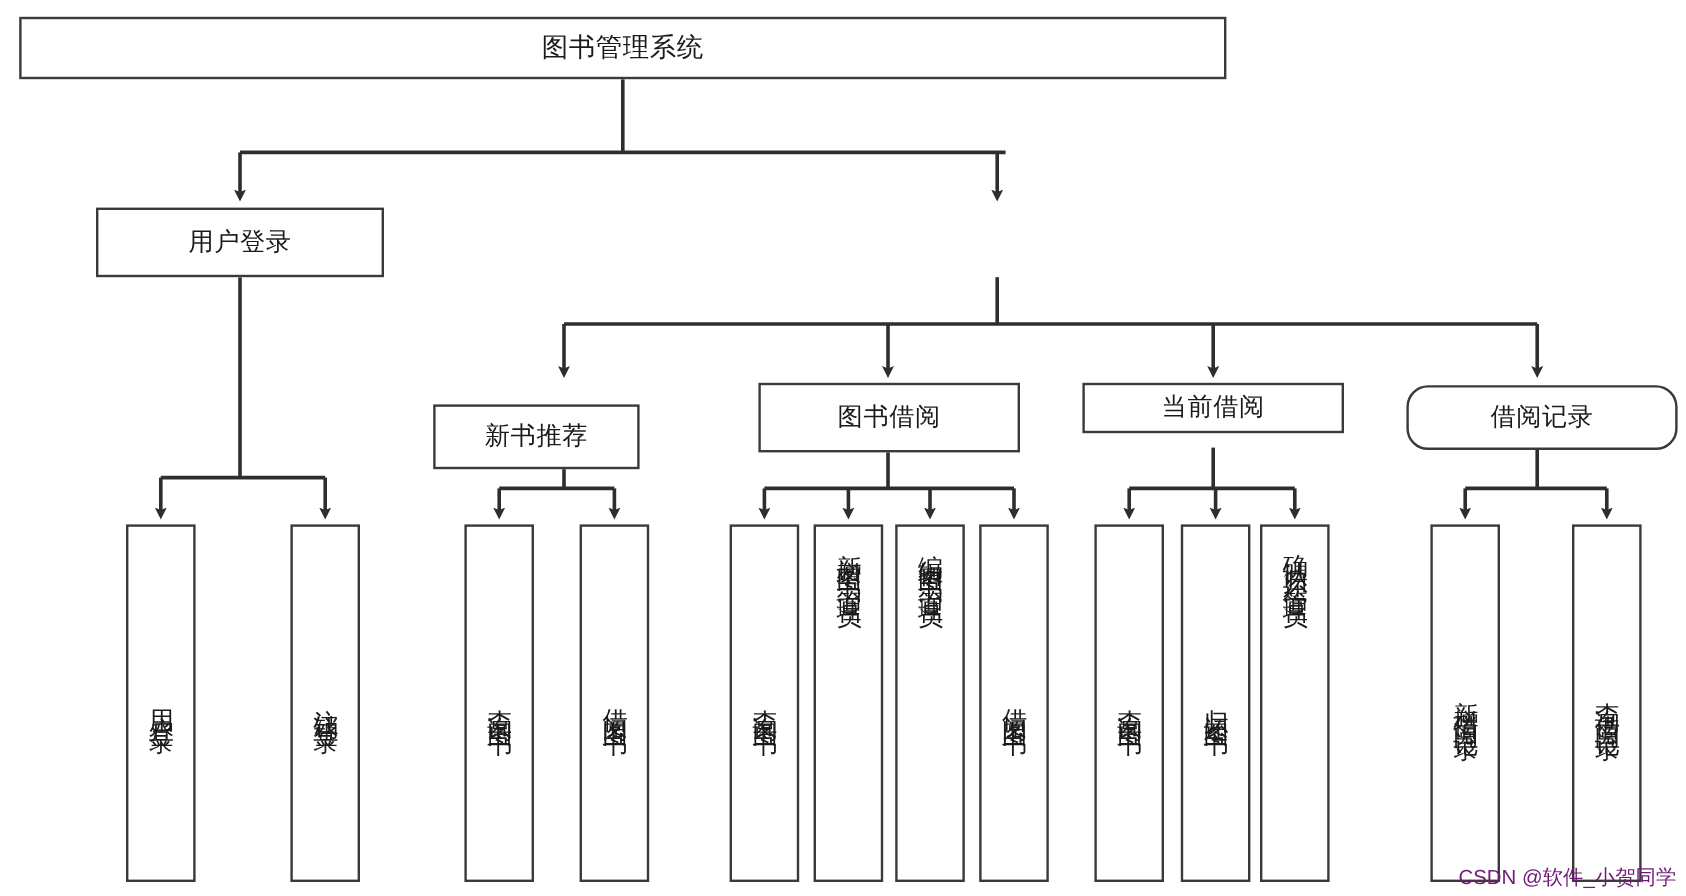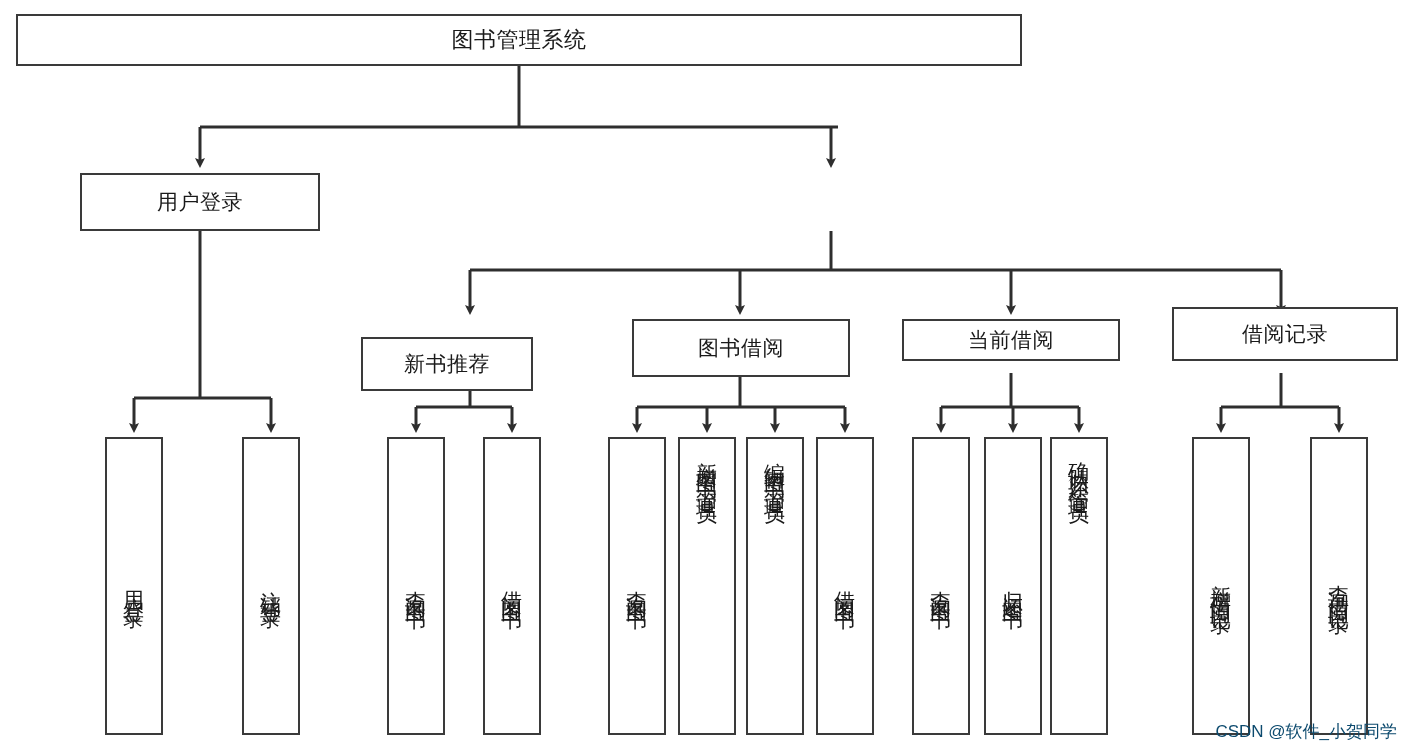--- a/index.html
+++ b/index.html
@@ -63,21 +63,21 @@
   }
   .node.vertical.center-text {
     align-items: center;
     padding-top: 0;
   }
   #watermark {
     position: absolute;
     right: 8px;
     bottom: 4px;
     font-size: 17px;
-    color: #0c4a6e;
+    color: #701a75;
     white-space: nowrap;
     user-select: none;
   }
 </style>
 </head>
 <body>
 
 <div id="diagram-root">
 
   <svg id="edge-layer" viewBox="0 0 1405 747" xmlns="http://www.w3.org/2000/svg">
@@ -140,21 +140,21 @@
 
   <div class="node horizontal" style="left:361px; top:337px; width:172px; height:54px;text-align:right;">
     <span class="node-label">新书推荐</span>
   </div>
   <div class="node horizontal" style="left:632px; top:319px; width:218px; height:58px;">
     <span class="node-label">图书借阅</span>
   </div>
   <div class="node horizontal" style="left:902px; top:319px; width:218px; height:42px;">
     <span class="node-label">当前借阅</span>
   </div>
-  <div class="node horizontal" style="left:1172px; top:307px; width:226px; height:54px;">
+  <div class="node horizontal" style="left:1172px; top:321px; width:226px; height:54px;border-radius:18px;">
     <span class="node-label">借阅记录</span>
   </div>
 
   <div class="node vertical center-text" style="left:105px; top:437px; width:58px; height:298px;">
     <span class="node-label">用户登录</span>
   </div>
   <div class="node vertical center-text" style="left:242px; top:437px; width:58px; height:298px;">
     <span class="node-label">注销登录</span>
   </div>
   <div class="node vertical center-text" style="left:387px; top:437px; width:58px; height:298px;">

